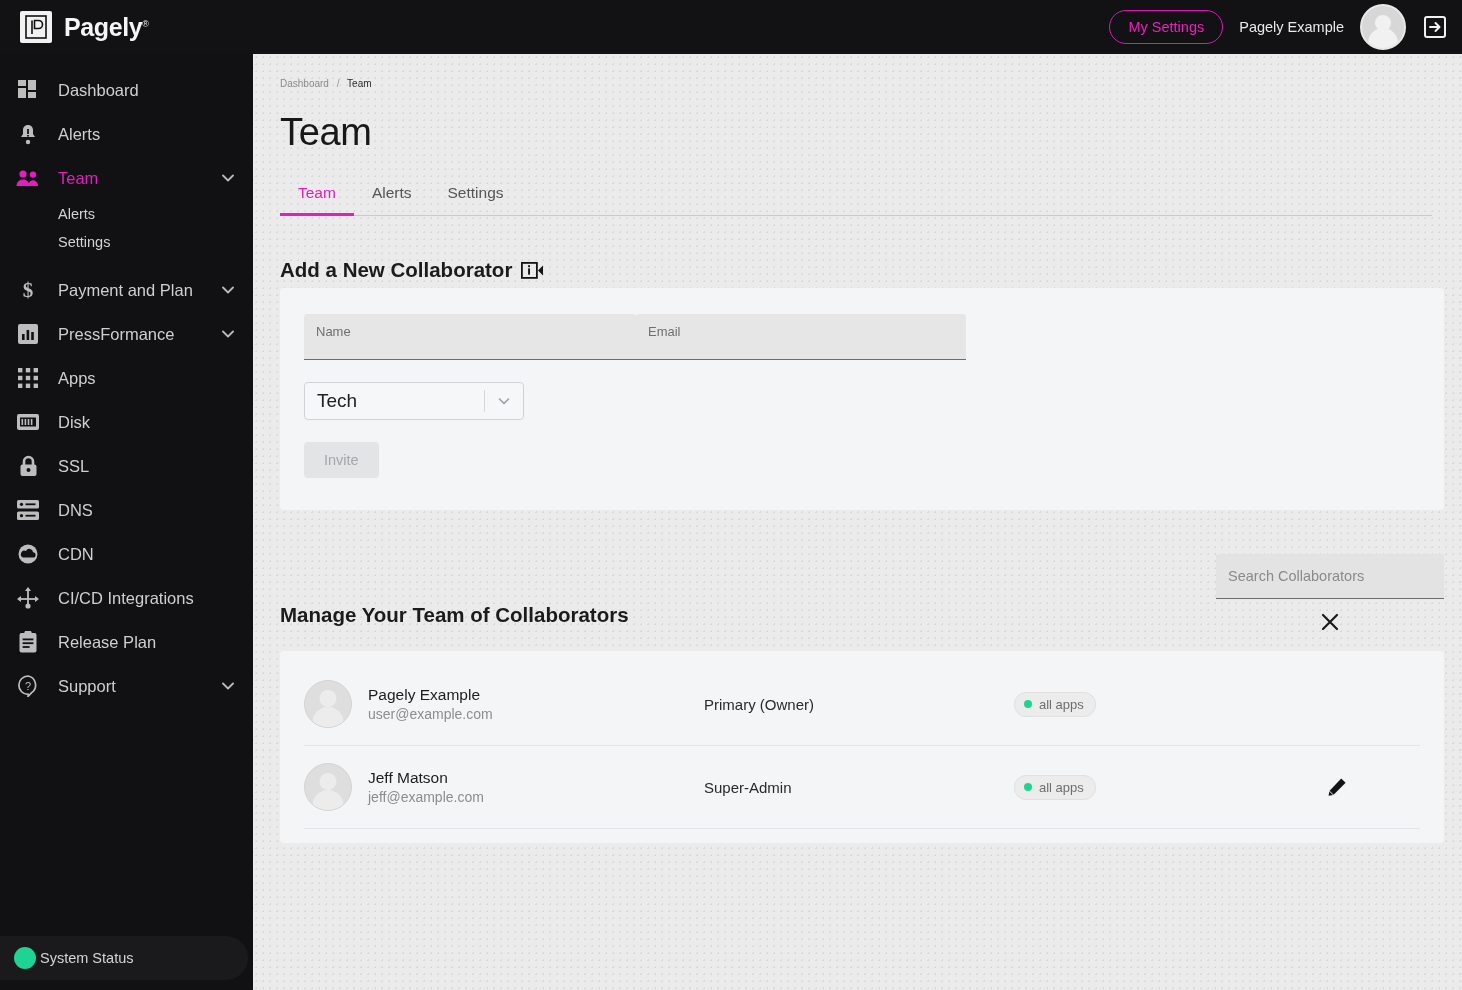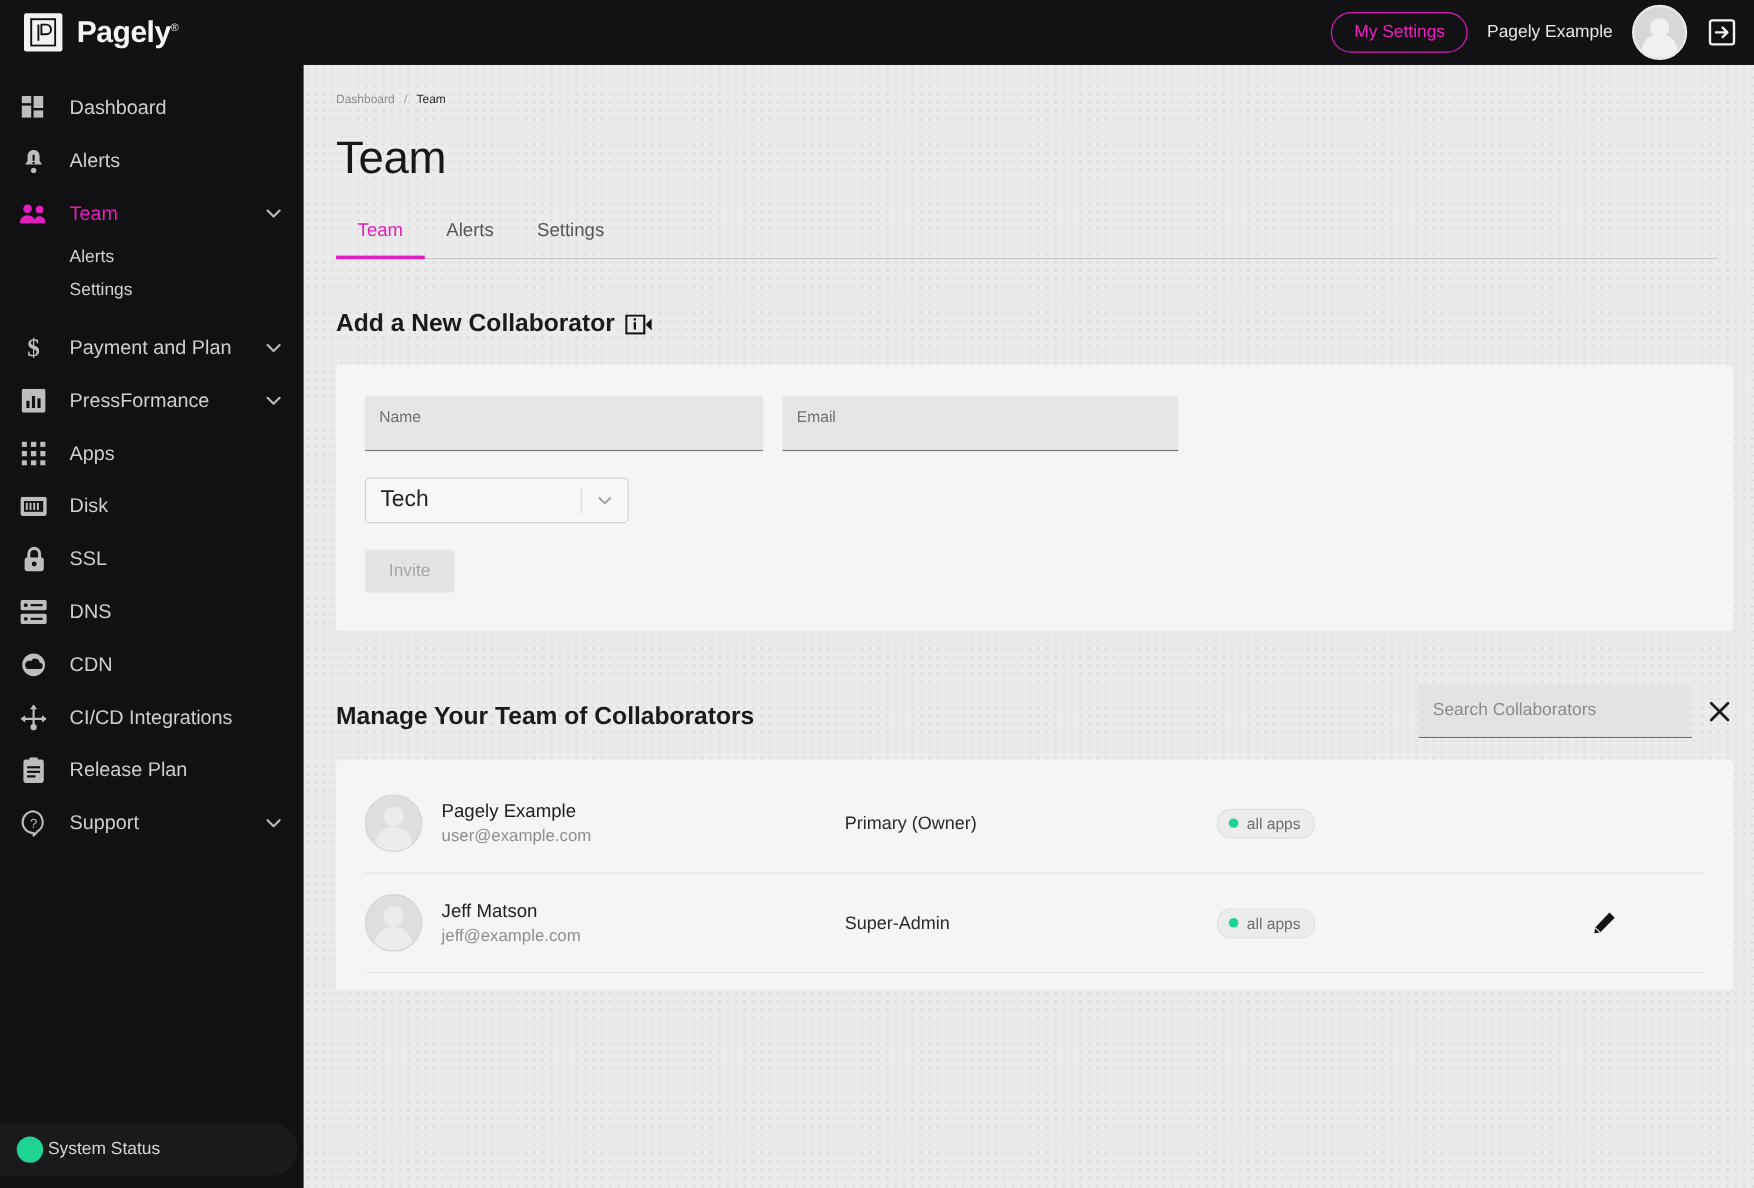--- a/index.html
+++ b/index.html
@@ -111,31 +111,31 @@
     padding: 0 18px 14px 18px; font-size: 15.5px; color: #555; cursor: pointer;
     position: relative; margin-bottom: -1px;
   }
   .tab.active { color: #e01fbe; }
   .tab.active::after {
     content: ""; position: absolute; left: 0; right: 0; bottom: 0;
     height: 3px; background: #e01fbe;
   }
 
   .section-title {
-    font-size: 20.5px; font-weight: 700; color: #1b1b1b; margin-bottom: 22px;
+    font-size: 20.5px; font-weight: 700; color: #1b1b1b; margin-bottom: 6px;
     display: flex; align-items: center; gap: 9px;
   }
   .info-badge { display: inline-flex; align-items: center; cursor: pointer; }
 
   .card {
     background: #f4f5f7; border-radius: 4px; width: 1164px;
   }
   .card-invite { padding: 26px 24px 32px 24px; min-height: 210px; }
 
-  .field-row { display: flex; gap: 16px; margin-bottom: 22px; }
+  .field-row { display: flex; margin-bottom: 22px; }
   .field {
     position: relative; height: 46px;
     background: #e6e6e6; border-bottom: 1px solid #6d6d6d;
     border-radius: 3px 3px 0 0; padding: 10px 12px 0 12px;
   }
   .field.name { width: 332px; }
   .field.email { width: 330px; }
   .field-label { font-size: 13px; color: #6f6f6f; }
   .field input {
     border: none; background: transparent; outline: none; width: 100%;
@@ -156,21 +156,21 @@
     background: #e2e4e6; color: #a3a7ab; border: none; border-radius: 4px;
     padding: 10px 20px; font-size: 14.5px; cursor: default;
     font-family: "Liberation Sans", sans-serif;
   }
 
   .manage-head {
     display: flex; align-items: flex-end; justify-content: space-between;
     margin-top: 44px; margin-bottom: 18px; width: 1164px; gap: 46px;
   }
   .manage-title { font-size: 20.5px; font-weight: 700; color: #1b1b1b; padding-bottom: 6px; }
-  .search-area { display: flex; align-items: center; gap: 12px; }
+  .search-area { display: flex; align-items: center; gap: 12px; flex-direction: column; }
   .search-box {
     width: 228px; height: 45px; background: #e3e3e3; border-bottom: 1px solid #6d6d6d;
     border-radius: 3px 3px 0 0; display: flex; align-items: center; padding: 0 12px;
   }
   .search-box input {
     border: none; background: transparent; outline: none; width: 100%;
     font-size: 14.5px; color: #222; font-family: "Liberation Sans", sans-serif;
   }
   .search-box input::placeholder { color: #8a8a8a; }
   .clear-search { width: 22px; height: 22px; display: flex; align-items: center; justify-content: center; cursor: pointer; }

